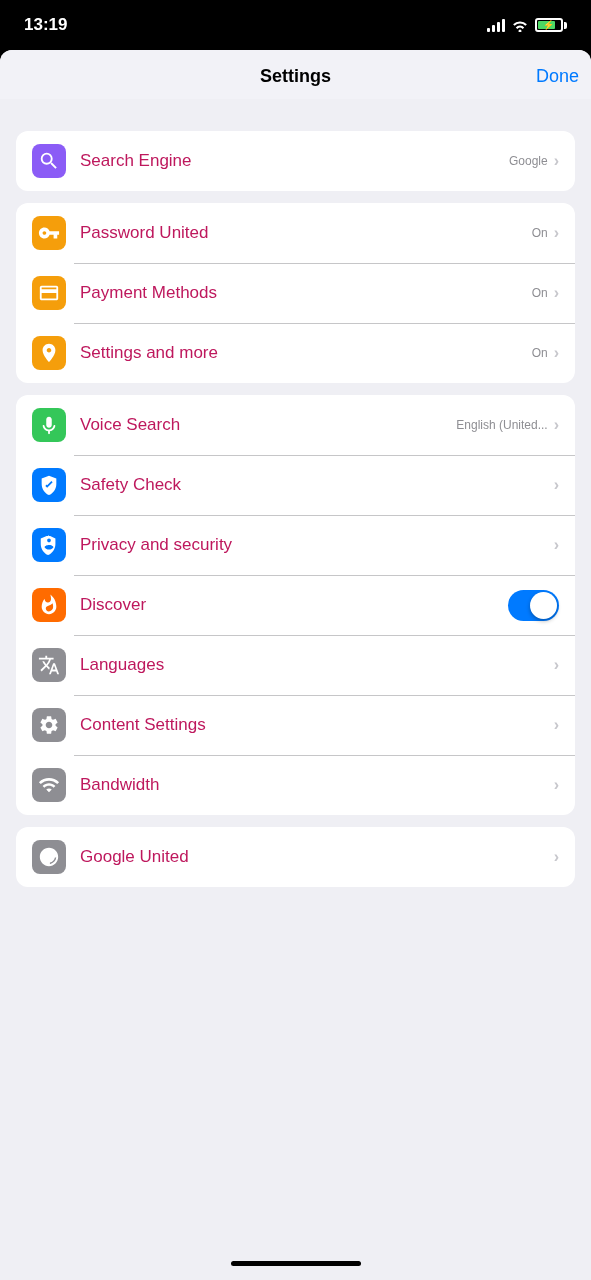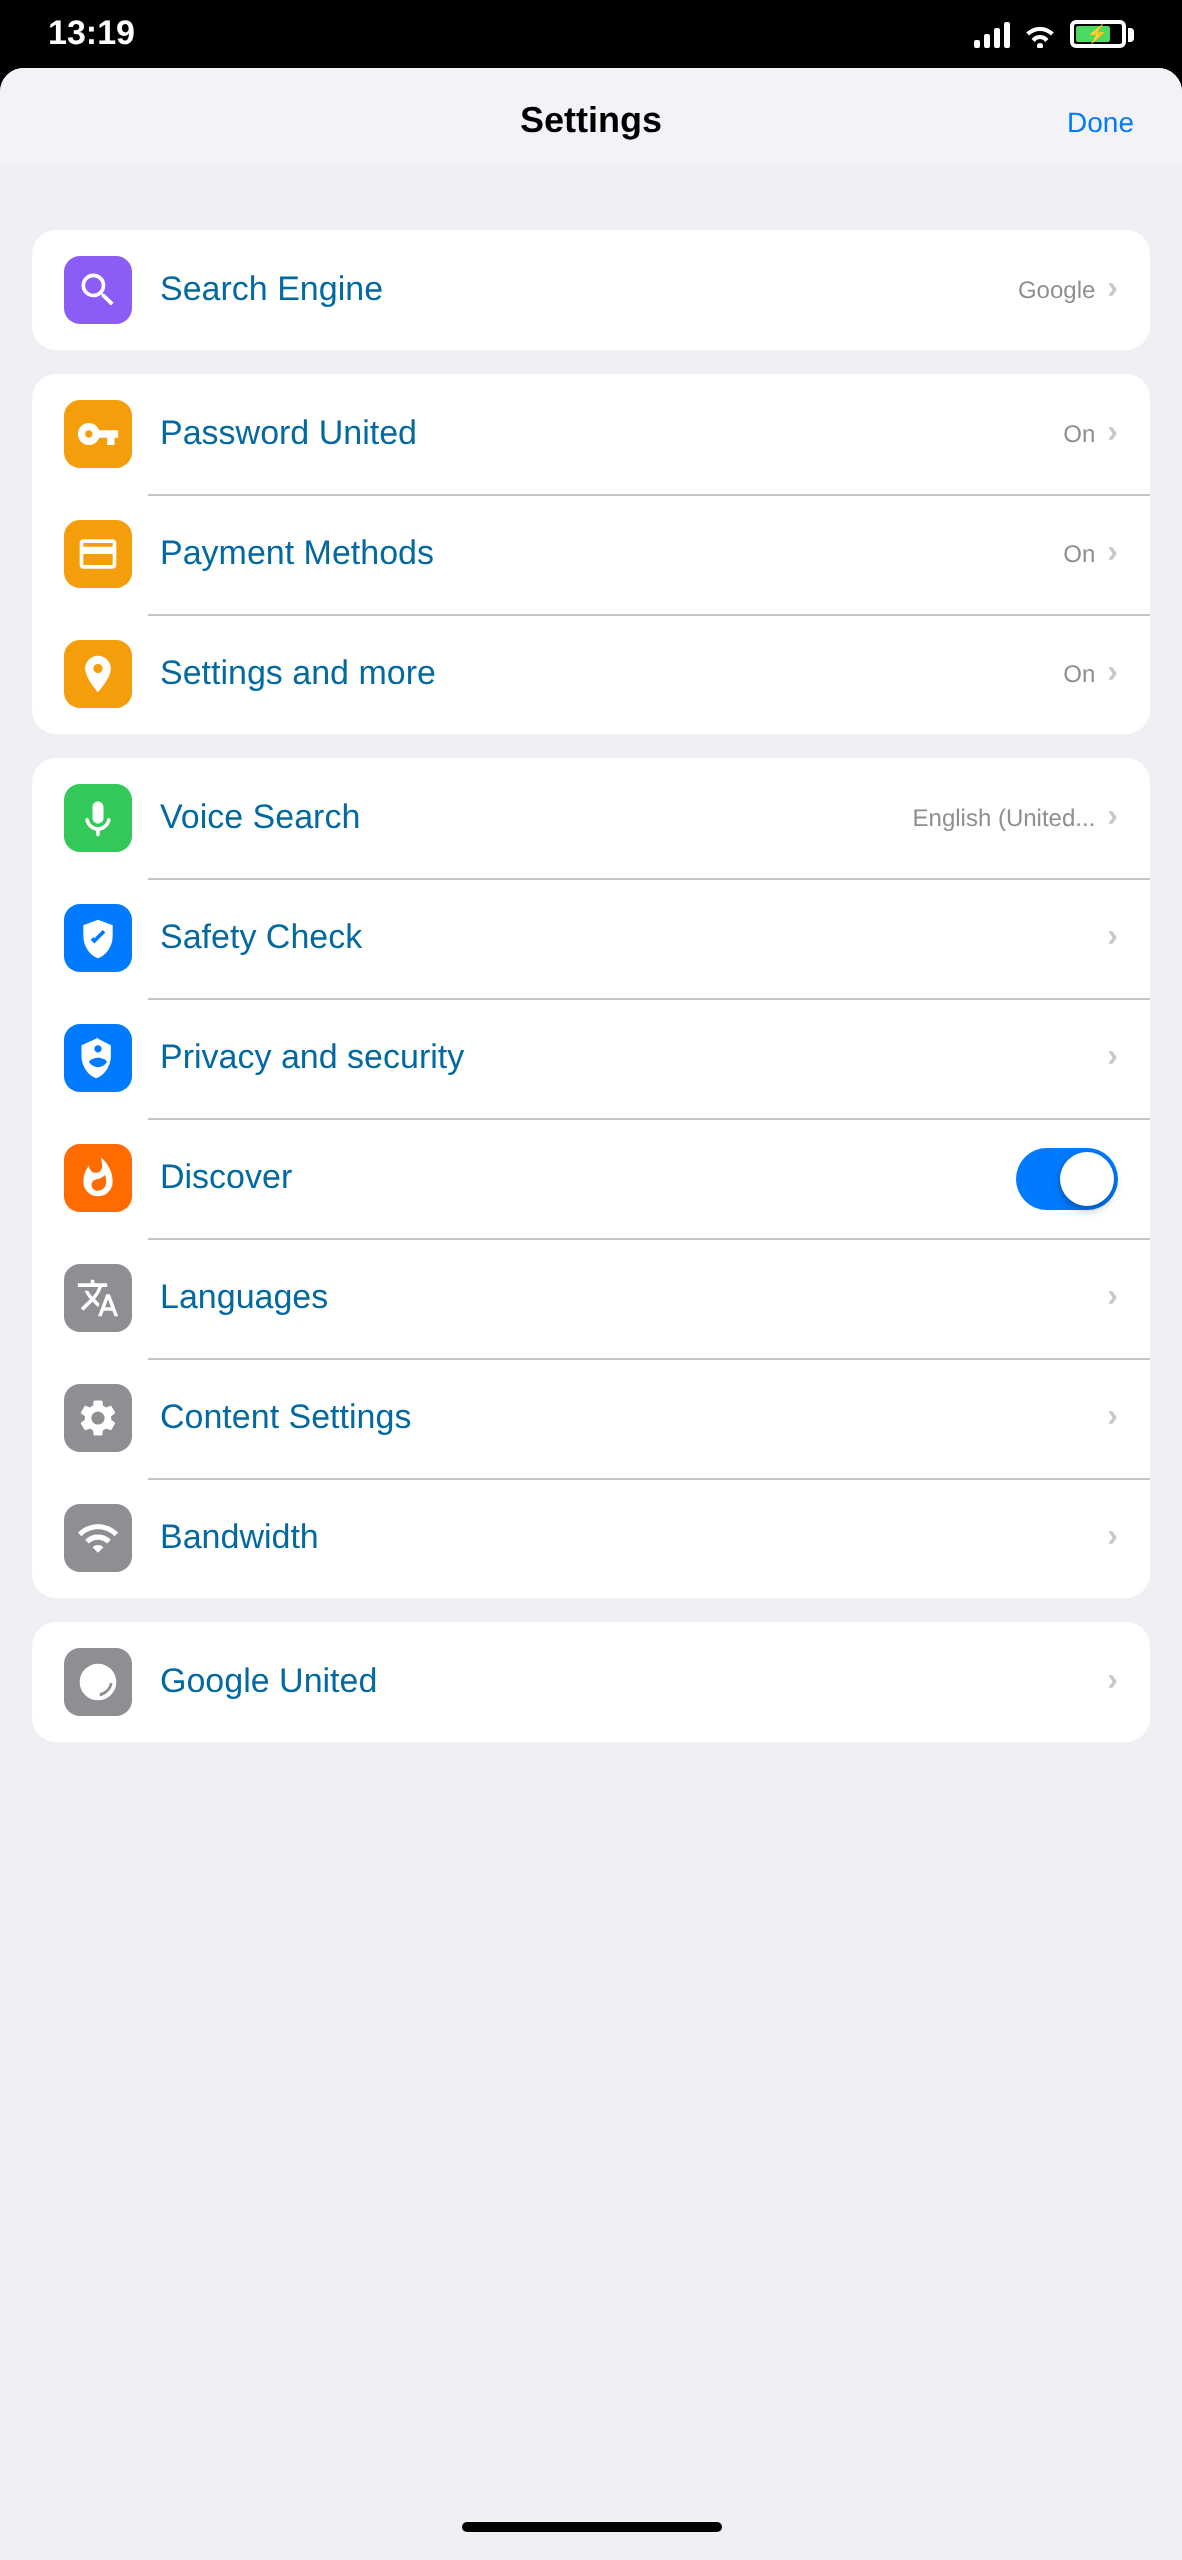--- a/index.html
+++ b/index.html
@@ -9,21 +9,21 @@
       width: 591px;
       min-height: 1280px;
       background: #000;
       font-family: -apple-system, 'SF Pro Text', 'Helvetica Neue', sans-serif;
       display: flex;
       flex-direction: column;
     }
 
     .status-bar {
       background: #000;
-      height: 34px;
+      height: 50px;
       display: flex;
       align-items: center;
       justify-content: space-between;
       padding: 0 24px;
       flex-shrink: 0;
     }
 
     .status-time {
       color: #fff;
       font-size: 17px;
@@ -121,22 +121,22 @@
     }
 
     .nav-title {
       font-size: 18px;
       font-weight: 700;
       color: #000;
     }
 
     .nav-done {
       position: absolute;
-      right: 24px;
-      font-size: 14px;
+      right: 12px;
+      font-size: 18px;
       font-weight: 400;
       color: #007AFF;
       cursor: pointer;
     }
 
     .scroll-content {
       flex: 1;
       padding: 12px 16px 20px;
       display: flex;
       flex-direction: column;
@@ -177,21 +177,21 @@
       display: flex;
       align-items: center;
       justify-content: center;
       margin-right: 14px;
       flex-shrink: 0;
     }
 
     .row-label {
       flex: 1;
       font-size: 17px;
-      color: #0369a1;
+      color: #be185d;
       font-weight: 400;
     }
 
     .row-value {
       font-size: 12px;
       color: #8E8E93;
       margin-right: 6px;
     }
 
     .chevron {

